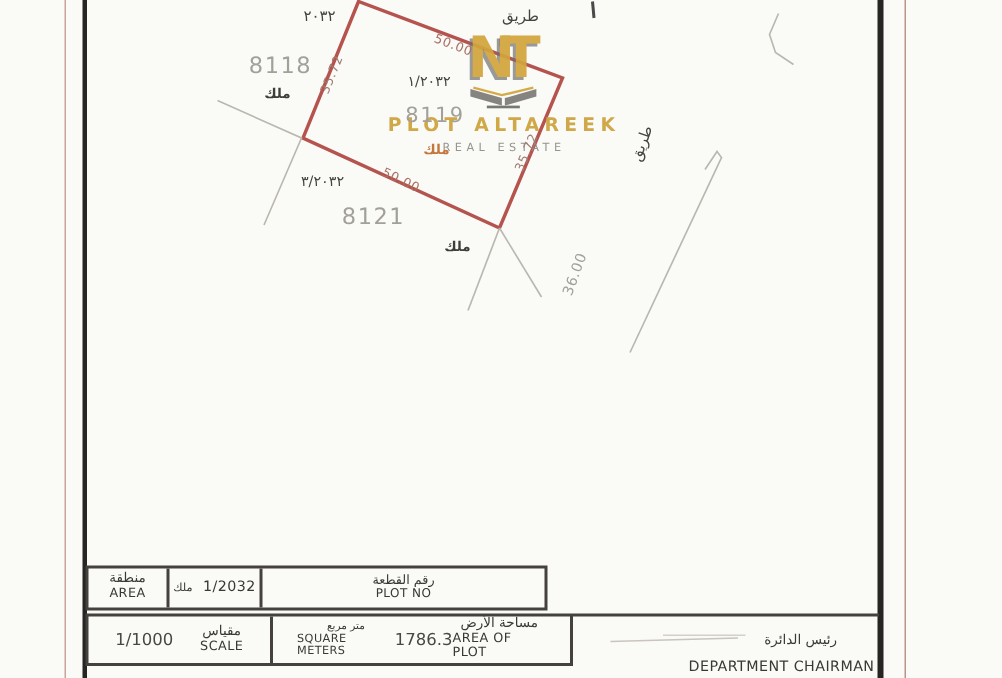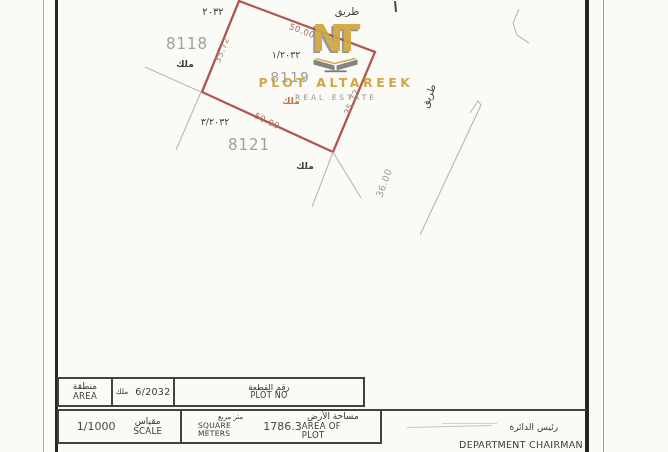--- a/index.html
+++ b/index.html
@@ -111,21 +111,21 @@
   <div class="lbl dim dim50" style="left:267px;top:121px;transform:translate(-50%,-50%) rotate(25deg);">50.00</div>
   <div class="lbl dim dim36" style="left:384px;top:183px;transform:translate(-50%,-50%) rotate(-70deg);">36.00</div>
 
   <div class="trow row1">
     <div class="tcell" style="width:52px;">
       <span class="ar">منطقة</span>
       <span class="en">AREA</span>
     </div>
     <div class="tcell" style="width:62px;flex-direction:row;gap:7px;">
       <span class="ar" style="font-size:7.5px;">ملك</span>
-      <span class="en" style="font-size:9.5px;">6/2032</span>
+      <span class="en" style="font-size:9.5px;">1/2032</span>
     </div>
     <div class="tcell" style="flex:1;">
       <span class="ar" style="font-size:8.5px;">رقم القطعة</span>
       <span class="en" style="font-size:8px;">PLOT NO</span>
     </div>
   </div>
 
   <div class="trow row2">
     <div class="tcell" style="width:121px;flex-direction:row;justify-content:space-evenly;">
       <span class="val">1/1000</span>

